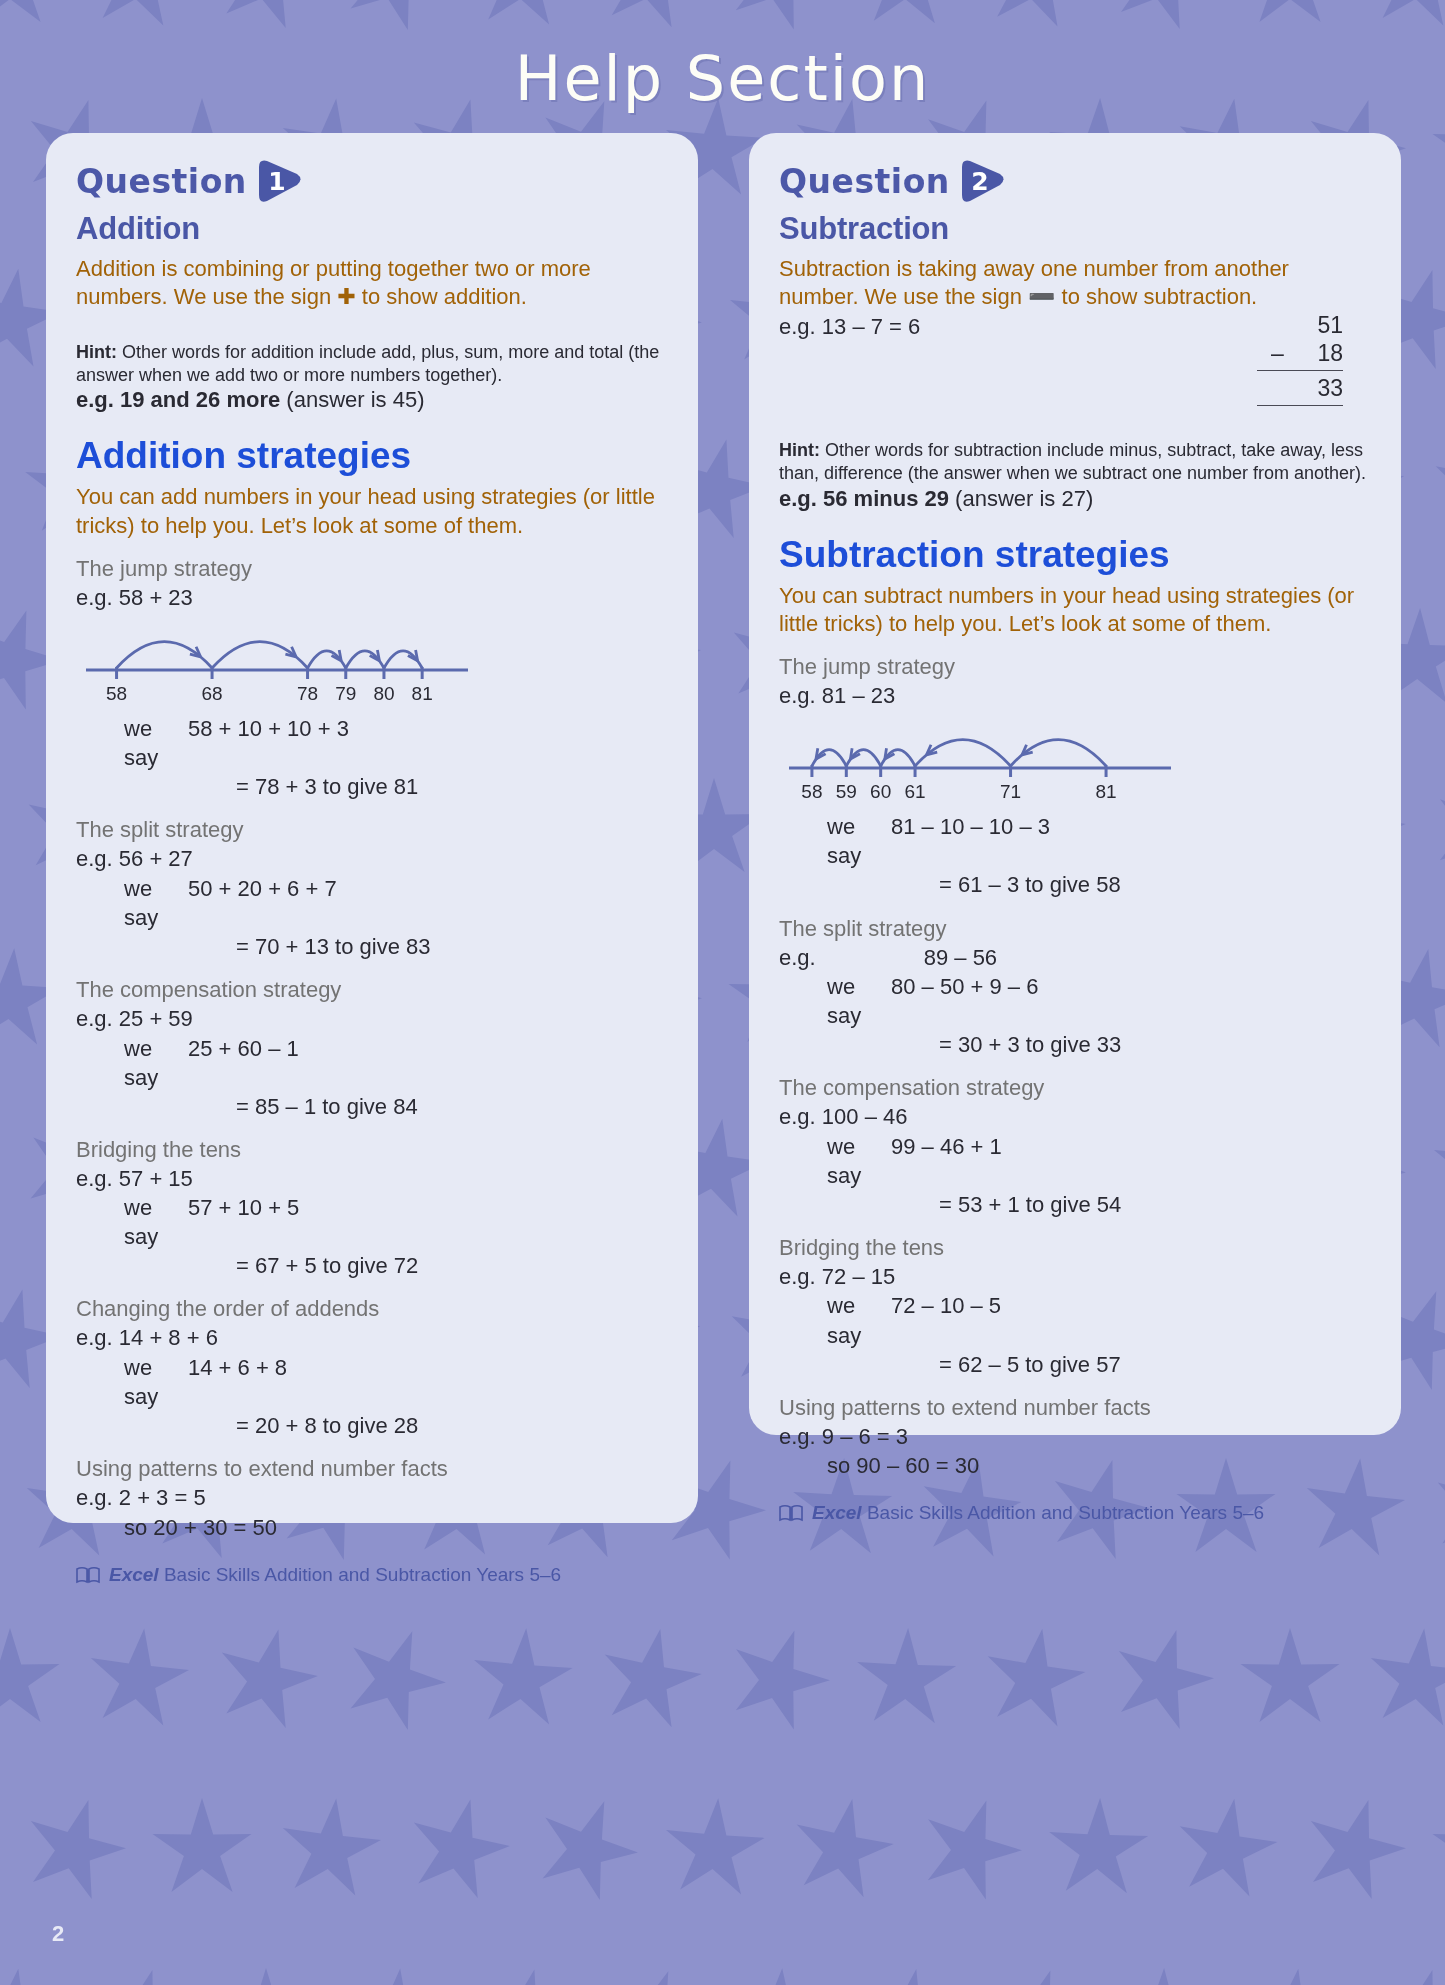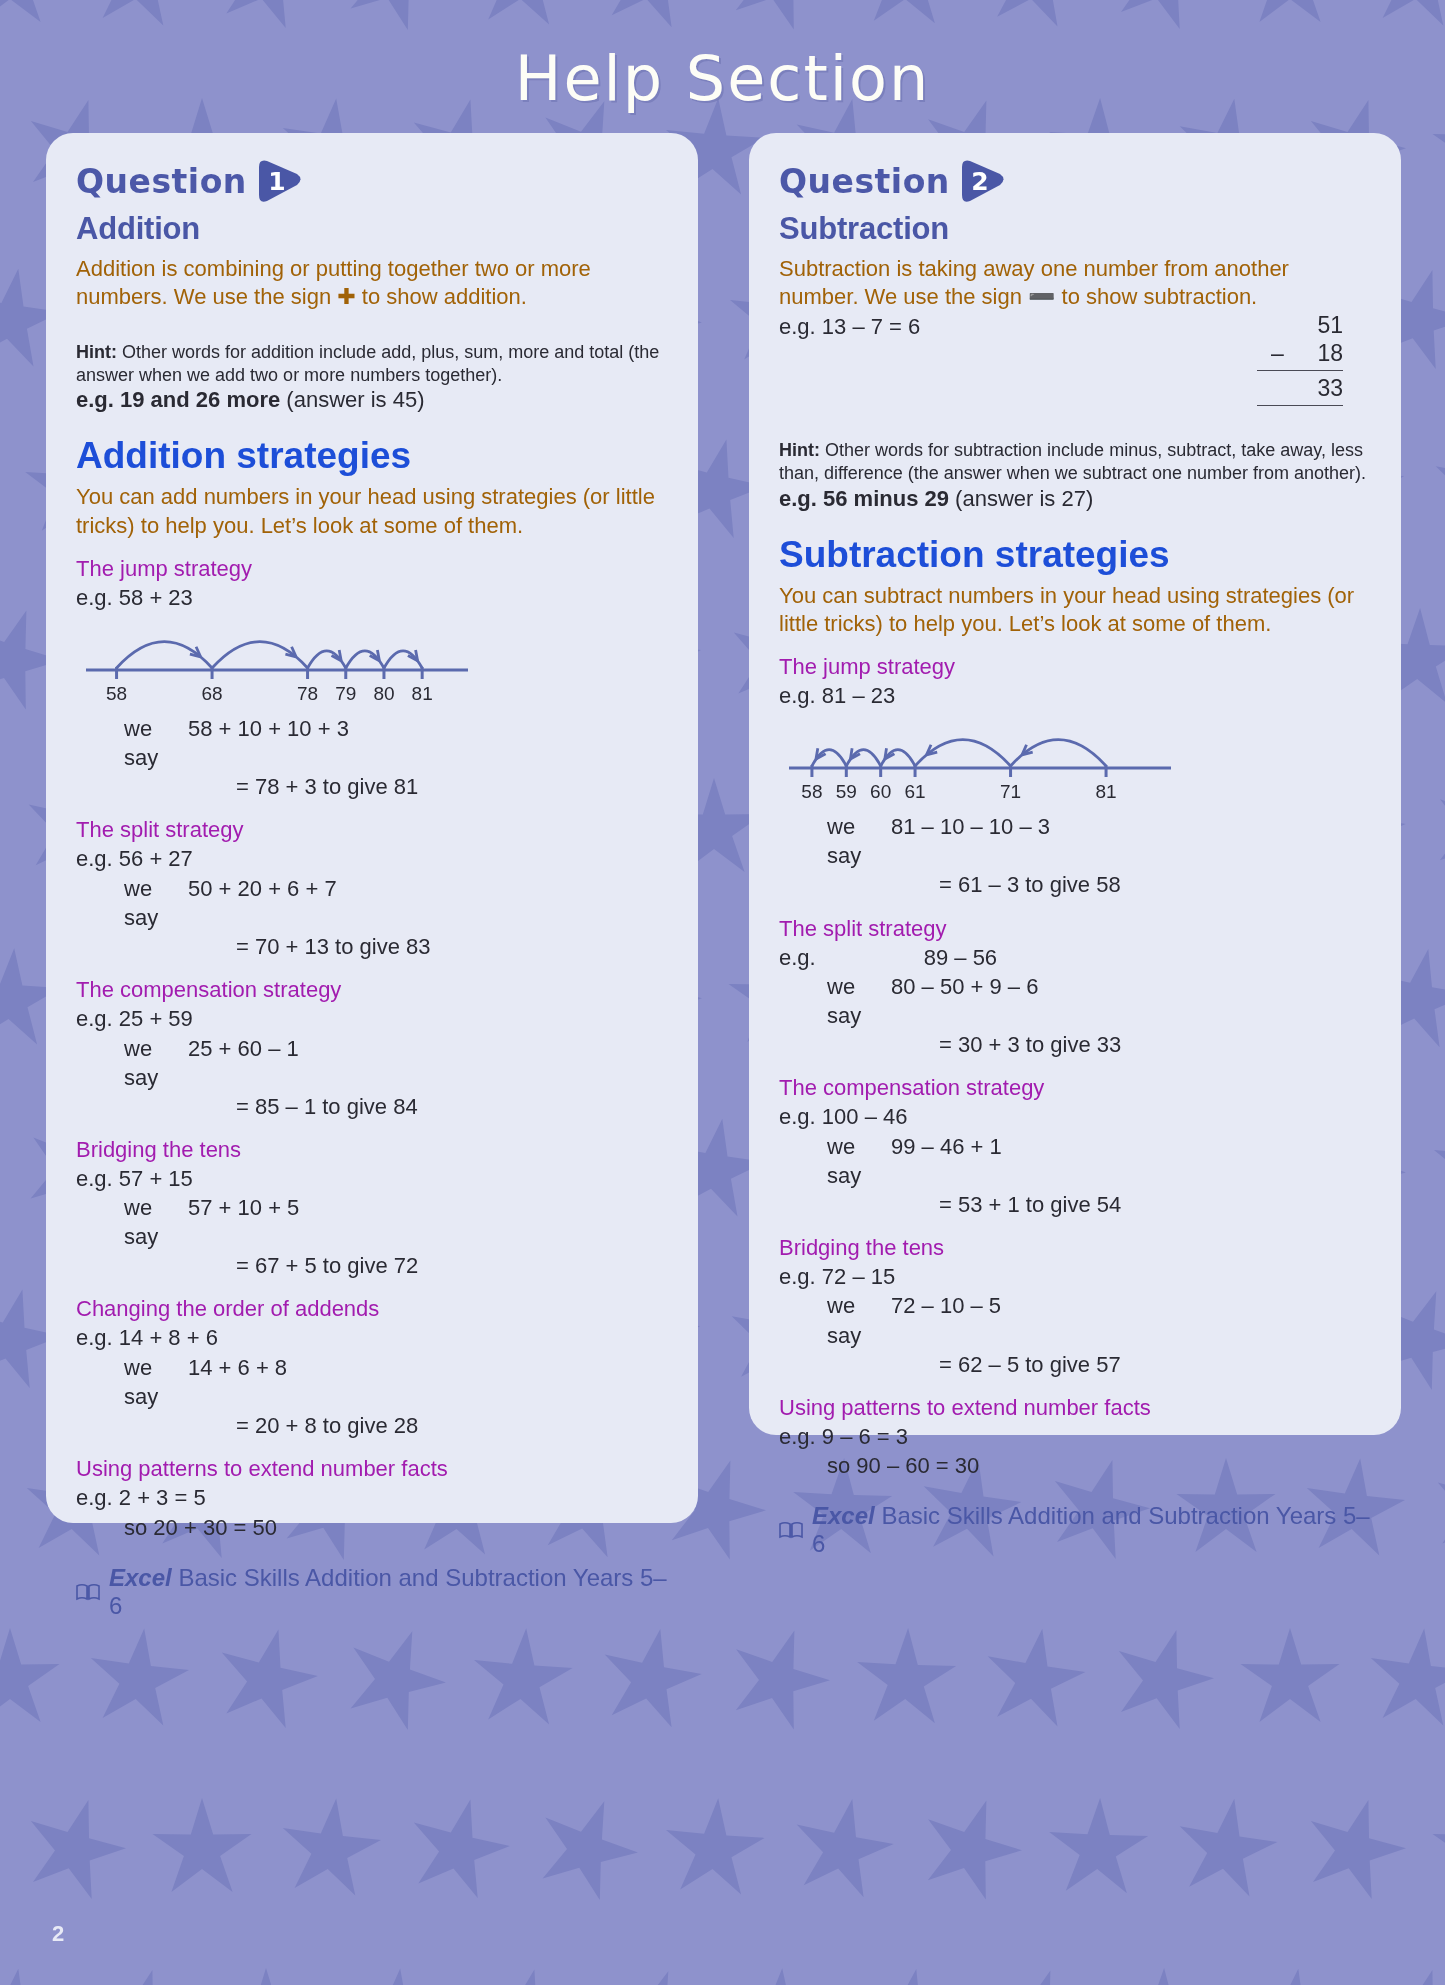--- a/index.html
+++ b/index.html
@@ -101,21 +101,21 @@
   }
   h3.strat-title {
     font-size: 37px;
     font-weight: bold;
     color: #1d4ed8;
     margin: 22px 0 6px 0;
   }
   h4.sub-head {
     font-size: 22px;
     font-weight: normal;
-    color: #a21caf;
+    color: #737373;
     margin: 16px 0 2px 0;
   }
 
   
   p.body {
     font-size: 22px;
     line-height: 1.28;
     color: #a16207;
   }
   .eg {
@@ -177,21 +177,21 @@
   
   .numline { margin: 12px 0 8px 0; }
   .numline svg { display: block; }
 
   
   .ref {
     display: flex;
     align-items: center;
     gap: 9px;
     margin-top: 22px;
-    font-size: 24px;
+    font-size: 19px;
     color: #4a57a6;
   }
   .ref .book-icon { flex: 0 0 auto; line-height: 0; }
   .ref .ref-text em { font-style: italic; font-weight: bold; }
 
   
   .page-number {
     position: absolute;
     left: 52px;
     bottom: 38px;

